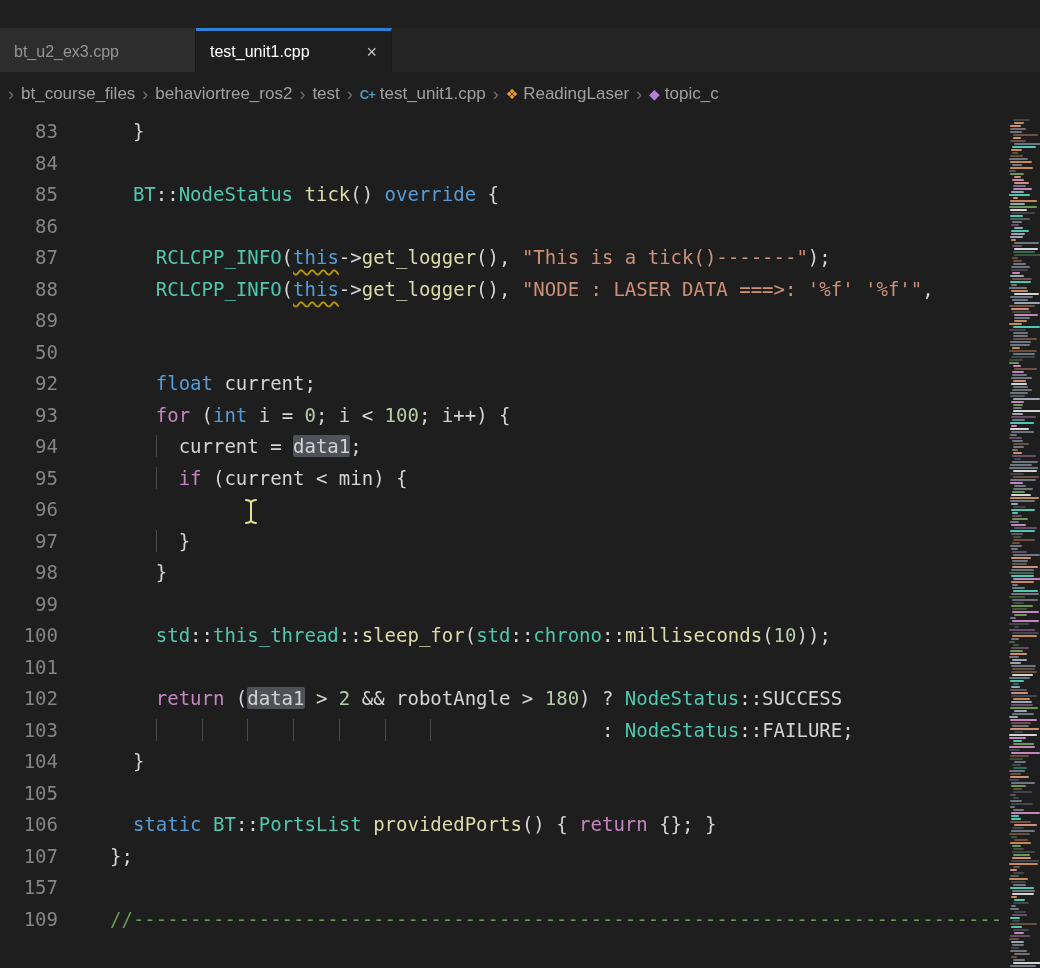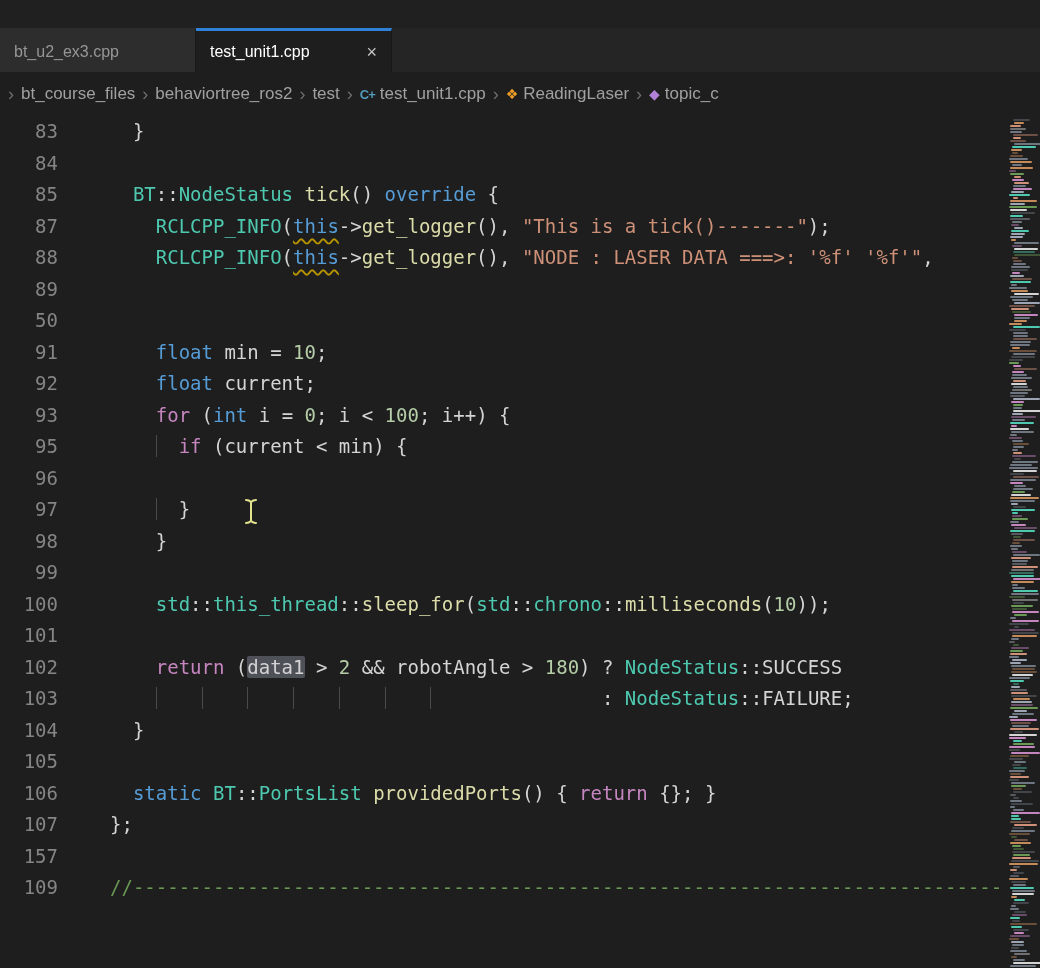--- a/index.html
+++ b/index.html
@@ -122,27 +122,28 @@
     <span class="ico mth">◆</span>
     <span>topic_c</span>
   </span>
 </div>
 
 <div class="editor">
   <div>
       <div class="line"><span class="ln">83</span><span class="code"><span class="pl">  }</span></span></div>
       <div class="line"><span class="ln">84</span><span class="code"></span></div>
       <div class="line"><span class="ln">85</span><span class="code"><span class="pl">  </span><span class="ty">BT</span><span class="pl">::</span><span class="ty">NodeStatus</span><span class="pl"> </span><span class="fn">tick</span><span class="pl">() </span><span class="kb">override</span><span class="pl"> {</span></span></div>
+      <div class="line"><span class="ln">86</span><span class="code"></span></div>
       <div class="line"><span class="ln">87</span><span class="code"><span class="pl">    </span><span class="ty">RCLCPP_INFO</span><span class="pl">(</span><span class="kb sq">this</span><span class="pl">-&gt;</span><span class="fn">get_logger</span><span class="pl">(), </span><span class="st">"This is a tick()-------"</span><span class="pl">);</span></span></div>
       <div class="line"><span class="ln">88</span><span class="code"><span class="pl">    </span><span class="ty">RCLCPP_INFO</span><span class="pl">(</span><span class="kb sq">this</span><span class="pl">-&gt;</span><span class="fn">get_logger</span><span class="pl">(), </span><span class="st">"NODE : LASER DATA ===&gt;: '%f' '%f'"</span><span class="pl">,</span></span></div>
       <div class="line"><span class="ln">89</span></div>
       <div class="line"><span class="ln">50</span><span class="code"></span></div>
-      <div class="line"><span class="ln">91</span><span class="code"><span class="pl">    </span><span class="kb">float</span><span class="pl"> min = </span><span class="nm">10</span><span class="pl">;</span></span></div>
       <div class="line"><span class="ln">92</span><span class="code"><span class="pl">    </span><span class="kb">float</span><span class="pl"> current;</span></span></div>
       <div class="line"><span class="ln">93</span><span class="code"><span class="pl">    </span><span class="kp">for</span><span class="pl"> (</span><span class="kb">int</span><span class="pl"> i = </span><span class="nm">0</span><span class="pl">; i &lt; </span><span class="nm">100</span><span class="pl">; i++) {</span></span></div>
+      <div class="line"><span class="ln">94</span><span class="code"><span class="pl">    </span><span class="g">  </span><span class="pl">current = </span><span class="pl hl">data1</span><span class="pl">;</span></span></div>
       <div class="line"><span class="ln">95</span><span class="code"><span class="pl">    </span><span class="g">  </span><span class="kp">if</span><span class="pl"> (current &lt; min) {</span></span></div>
       <div class="line"><span class="ln">96</span></div>
       <div class="line"><span class="ln">97</span><span class="code"><span class="pl">    </span><span class="g">  </span><span class="pl">}</span></span></div>
       <div class="line"><span class="ln">98</span><span class="code"><span class="pl">    }</span></span></div>
       <div class="line"><span class="ln">99</span><span class="code"></span></div>
       <div class="line"><span class="ln">100</span><span class="code"><span class="pl">    </span><span class="ty">std</span><span class="pl">::</span><span class="ty">this_thread</span><span class="pl">::</span><span class="fn">sleep_for</span><span class="pl">(</span><span class="ty">std</span><span class="pl">::</span><span class="ty">chrono</span><span class="pl">::</span><span class="fn">milliseconds</span><span class="pl">(</span><span class="nm">10</span><span class="pl">));</span></span></div>
       <div class="line"><span class="ln">101</span><span class="code"></span></div>
       <div class="line"><span class="ln">102</span><span class="code"><span class="pl">    </span><span class="kp">return</span><span class="pl"> (</span><span class="pl hl">data1</span><span class="pl"> &gt; </span><span class="nm">2</span><span class="pl"> &amp;&amp; robotAngle &gt; </span><span class="nm">180</span><span class="pl">) ? </span><span class="ty">NodeStatus</span><span class="pl">::SUCCESS</span></span></div>
       <div class="line"><span class="ln">103</span><span class="code"><span class="pl">    </span><span class="g">    </span><span class="g">    </span><span class="g">    </span><span class="g">    </span><span class="g">    </span><span class="g">    </span><span class="g">    </span><span class="pl">           </span><span class="pl">: </span><span class="ty">NodeStatus</span><span class="pl">::FAILURE;</span></span></div>
       <div class="line"><span class="ln">104</span><span class="code"><span class="pl">  }</span></span></div>

